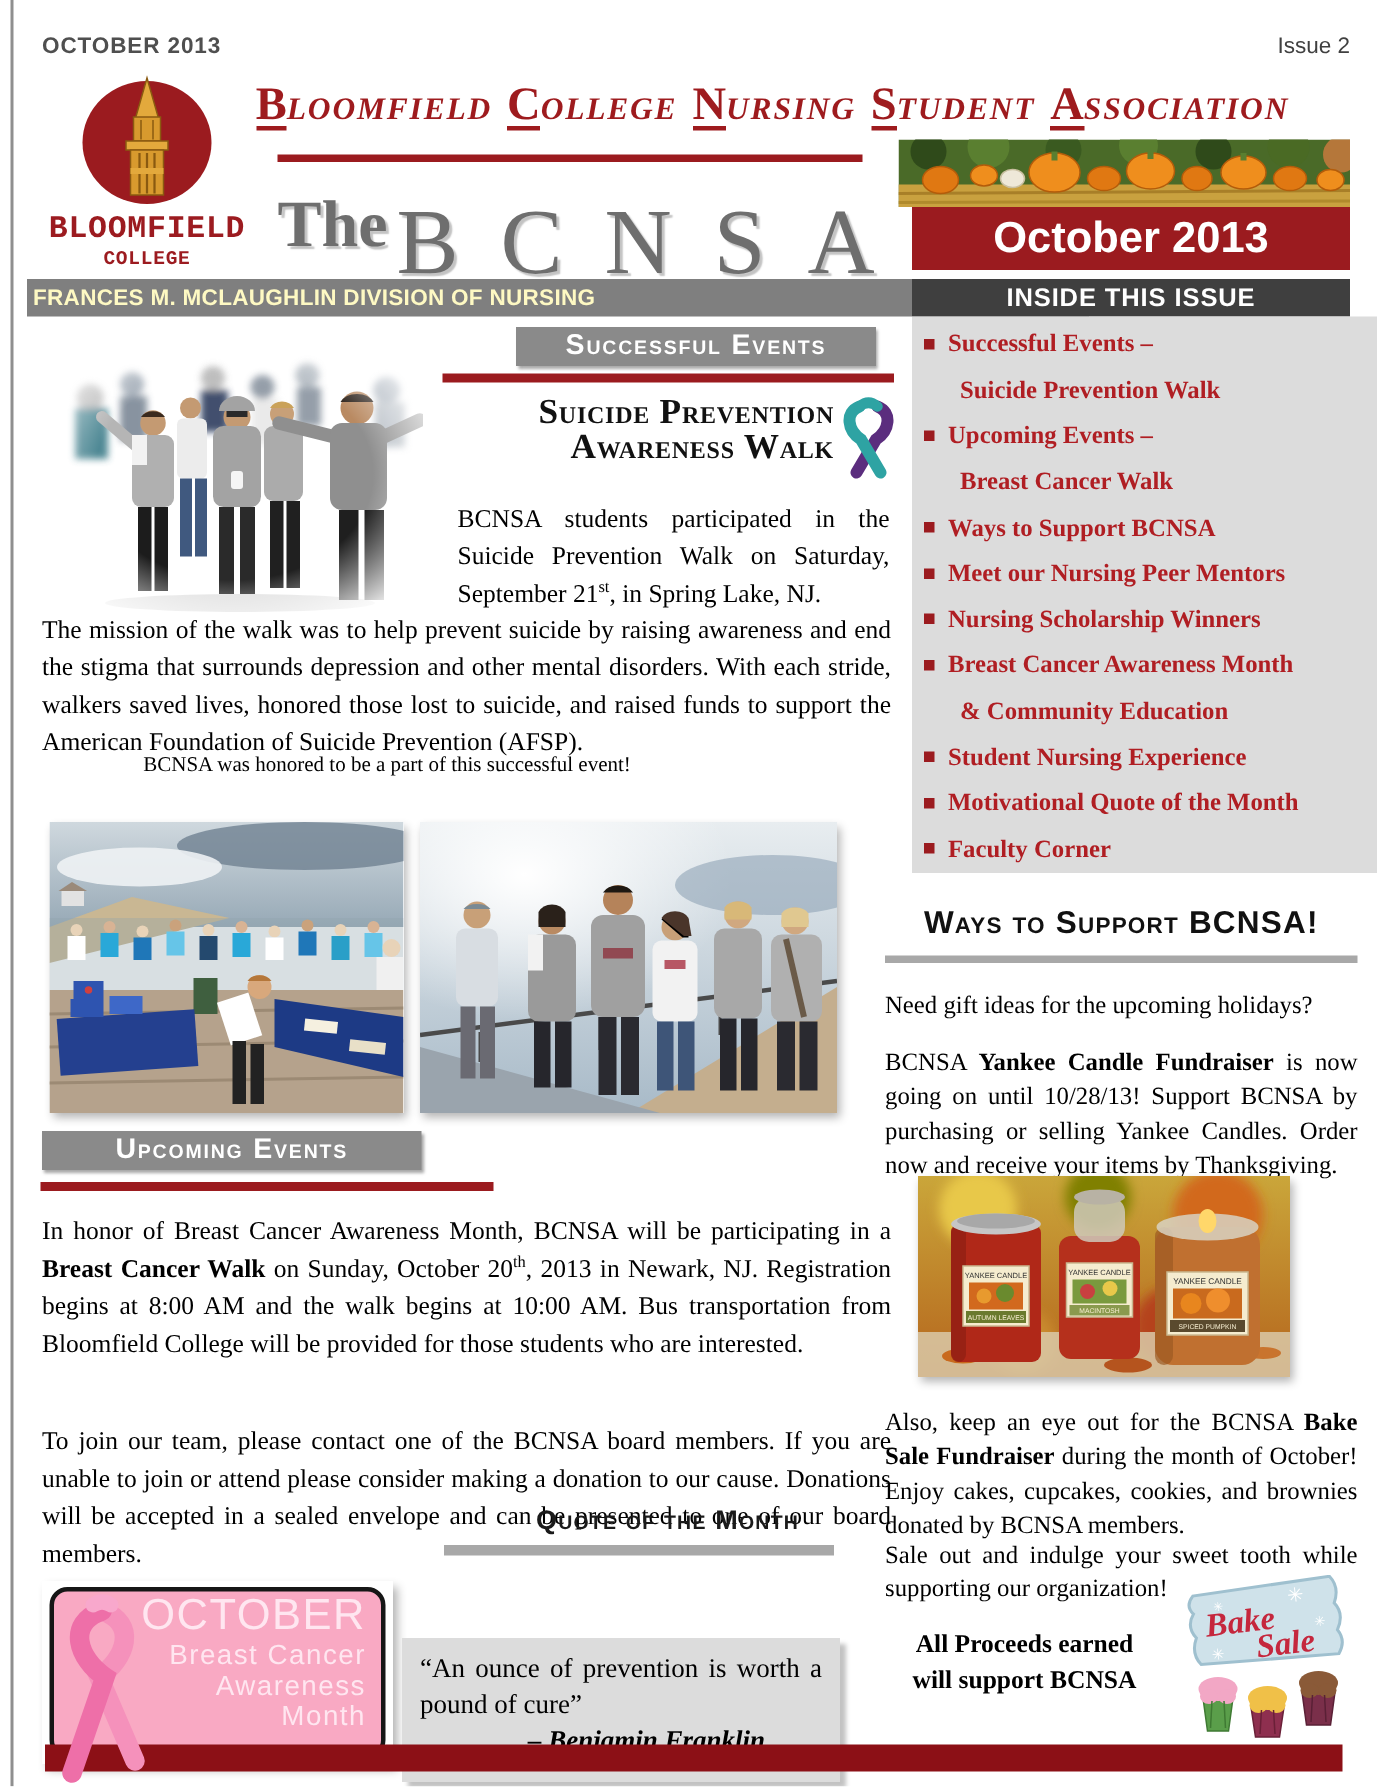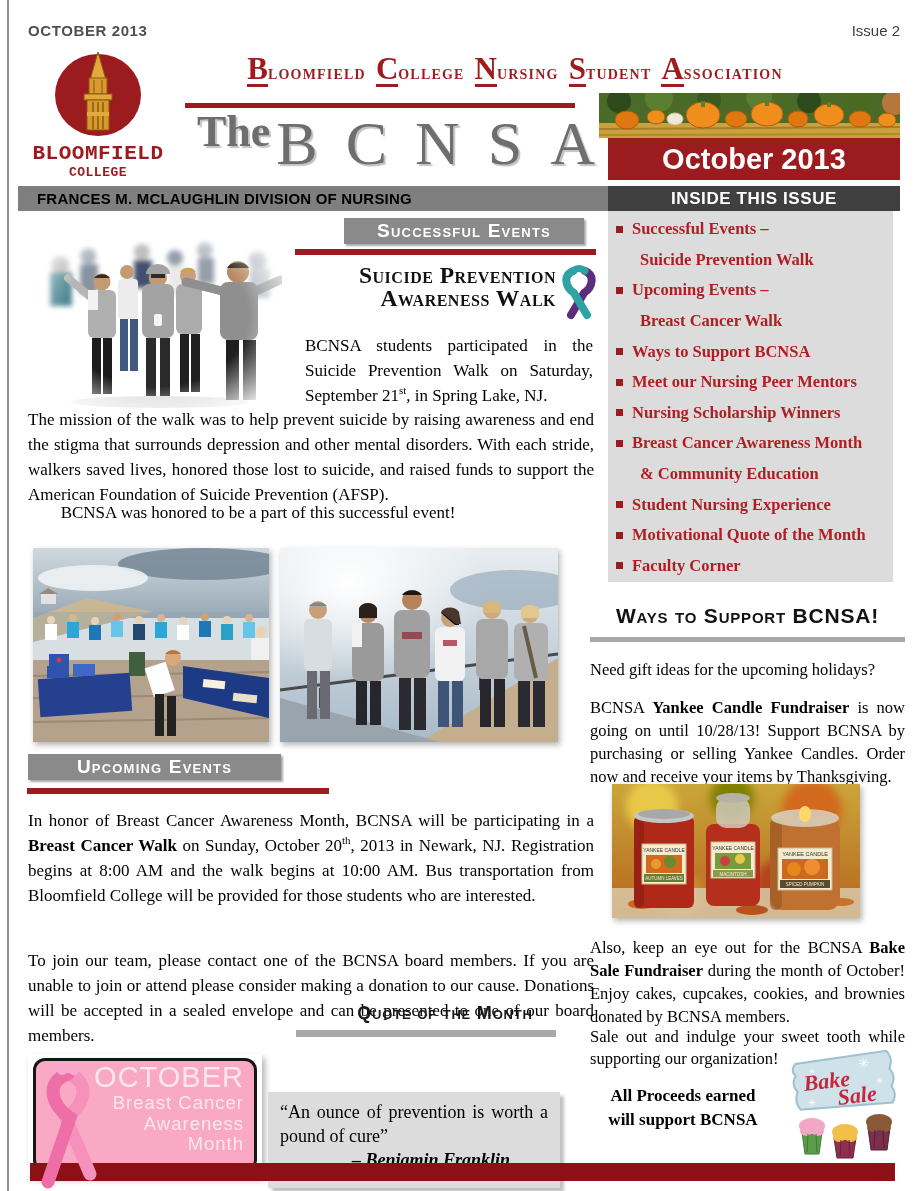--- a/index.html
+++ b/index.html
@@ -14,52 +14,52 @@
   #masthead-date{left:28px;top:22px;font-weight:bold;font-size:15px;color:#4f4f4f;letter-spacing:.6px;}
   #issue-label{left:780px;top:22px;width:120px;text-align:right;font-size:15px;color:#404040;}
   
   #logo{left:28px;top:50px;width:140px;text-align:center;font-family:Liberation Mono, monospace;}
   #logo .lg-name1{font-size:21px;color:#9c1b20;font-weight:600;letter-spacing:.5px;margin-top:1px;}
   #logo .lg-name2{font-size:13px;color:#9c1b20;font-weight:600;letter-spacing:.5px;}
   
   #org-title{left:150px;top:54px;width:730px;text-align:center;color:#9e1b1e;font-weight:bold;white-space:nowrap;}
   .tword{margin:0 5px;}
   .tinitial{font-size:31px;display:inline-block;border-bottom:3px solid #9e1b1e;line-height:30px;}
-  .trest{font-size:14px;letter-spacing:1.2px;}
+  .trest{font-size:21px;letter-spacing:1.2px;font-style:italic;}
   #title-rule{left:185px;top:103px;width:390px;height:5px;background:#9b1b1f;}
-  #bcnsa-title{left:185px;top:106px;width:400px;color:#6e6e6e;text-shadow:2px 2px 1px #c3c3c3;margin-left:12px;}
+  #bcnsa-title{left:185px;top:124px;width:400px;color:#6e6e6e;text-shadow:2px 2px 1px #c3c3c3;}
   #bcnsa-title .the{font-size:44px;font-weight:bold;vertical-align:18px;}
   #bcnsa-title .name{font-size:62px;letter-spacing:28px;margin-left:6px;}
   
   #pumpkin-photo{left:599px;top:93px;width:301px;height:45px;}
   #month-banner{left:608px;top:138px;width:292px;height:42px;background:#9b1b1f;color:#fff;
      font-weight:bold;font-size:29px;text-align:center;line-height:42px;}
-  #division-bar{left:18px;top:186px;width:708px;height:25px;background:#7f7f7f;color:#000000;
-     font-weight:bold;font-size:15px;line-height:25px;padding-left:19px;box-sizing:border-box;letter-spacing:.2px;}
+  #division-bar{left:18px;top:186px;width:708px;height:25px;background:#7f7f7f;color:#fef9c3;
+     font-weight:bold;font-size:15px;line-height:25px;padding-left:4px;box-sizing:border-box;letter-spacing:.2px;}
   #inside-bar{left:608px;top:186px;width:292px;height:25px;background:#3f3f3f;color:#fff;
      font-weight:bold;font-size:17px;line-height:25px;text-align:center;letter-spacing:.6px;}
-  #inside-panel{left:608px;top:211px;width:285px;height:371px;background:#dcdcdc;padding-top:3px;box-sizing:border-box;}
+  #inside-panel{left:608px;top:211px;width:310px;height:371px;background:#dcdcdc;padding-top:3px;box-sizing:border-box;}
   .ins-line{height:30.6px;display:flex;align-items:center;font-weight:bold;font-size:16.5px;color:#b01e23;white-space:nowrap;}
   .ins-line .bullet{width:7px;height:7px;background:#9b1b1f;margin-left:8px;margin-right:9px;flex:0 0 auto;}
   .ins-line.cont{padding-left:32px;}
   .gray-banner{background:#8a8a8a;color:#fff;font-weight:bold;font-size:19px;letter-spacing:1.2px;
      display:flex;align-items:center;justify-content:center;font-variant:small-caps;
      font-family:"Liberation Sans",sans-serif;box-shadow:1.5px 2px 2px rgba(0,0,0,.35);}
   #successful-banner{left:344px;top:218px;width:240px;height:26px;}
   #upcoming-banner{left:28px;top:754px;width:253px;height:26px;}
   .rule-red{background:#9b1b1f;height:6px;}
   #rule-red-1{left:295px;top:249px;width:301px;}
   #rule-red-2{left:27px;top:788px;width:302px;}
   
   #headline{left:318px;top:264px;width:238px;text-align:right;font-weight:bold;font-size:23.5px;
      line-height:23px;color:#111;font-variant:small-caps;letter-spacing:.5px;}
   #ribbon-icon{left:558px;top:264px;width:42px;height:56px;}
   #intro-para{left:305px;top:333px;width:288px;font-size:17px;line-height:25px;}
   #mission-para{left:28px;top:407px;width:566px;font-size:17px;line-height:25px;}
-  #honored-line{left:28px;top:503px;width:460px;text-align:center;font-size:17px;}
+  #honored-line{left:28px;top:503px;width:460px;text-align:center;font-size:14px;}
   .photo{box-shadow:2px 3px 6px rgba(0,0,0,.3);}
   #photo-registration{left:33px;top:548px;width:236px;height:194px;}
   #photo-group{left:280px;top:548px;width:278px;height:194px;}
   #walkers-photo{left:30px;top:220px;width:252px;height:192px;}
   #walkers-fade{position:absolute;inset:0;background:radial-gradient(ellipse at 50% 50%,rgba(255,255,255,0) 52%,#fff 88%);}
   #ue-p1{left:28px;top:808px;width:566px;font-size:17px;line-height:25px;}
   #ue-p2{left:28px;top:948px;width:566px;font-size:17px;line-height:25px;}
   
   #quote-header{left:330px;top:1003px;width:230px;text-align:center;font-weight:bold;font-size:18px;
      color:#1a1a1a;font-variant:small-caps;font-family:"Liberation Sans",sans-serif;letter-spacing:.8px;}

